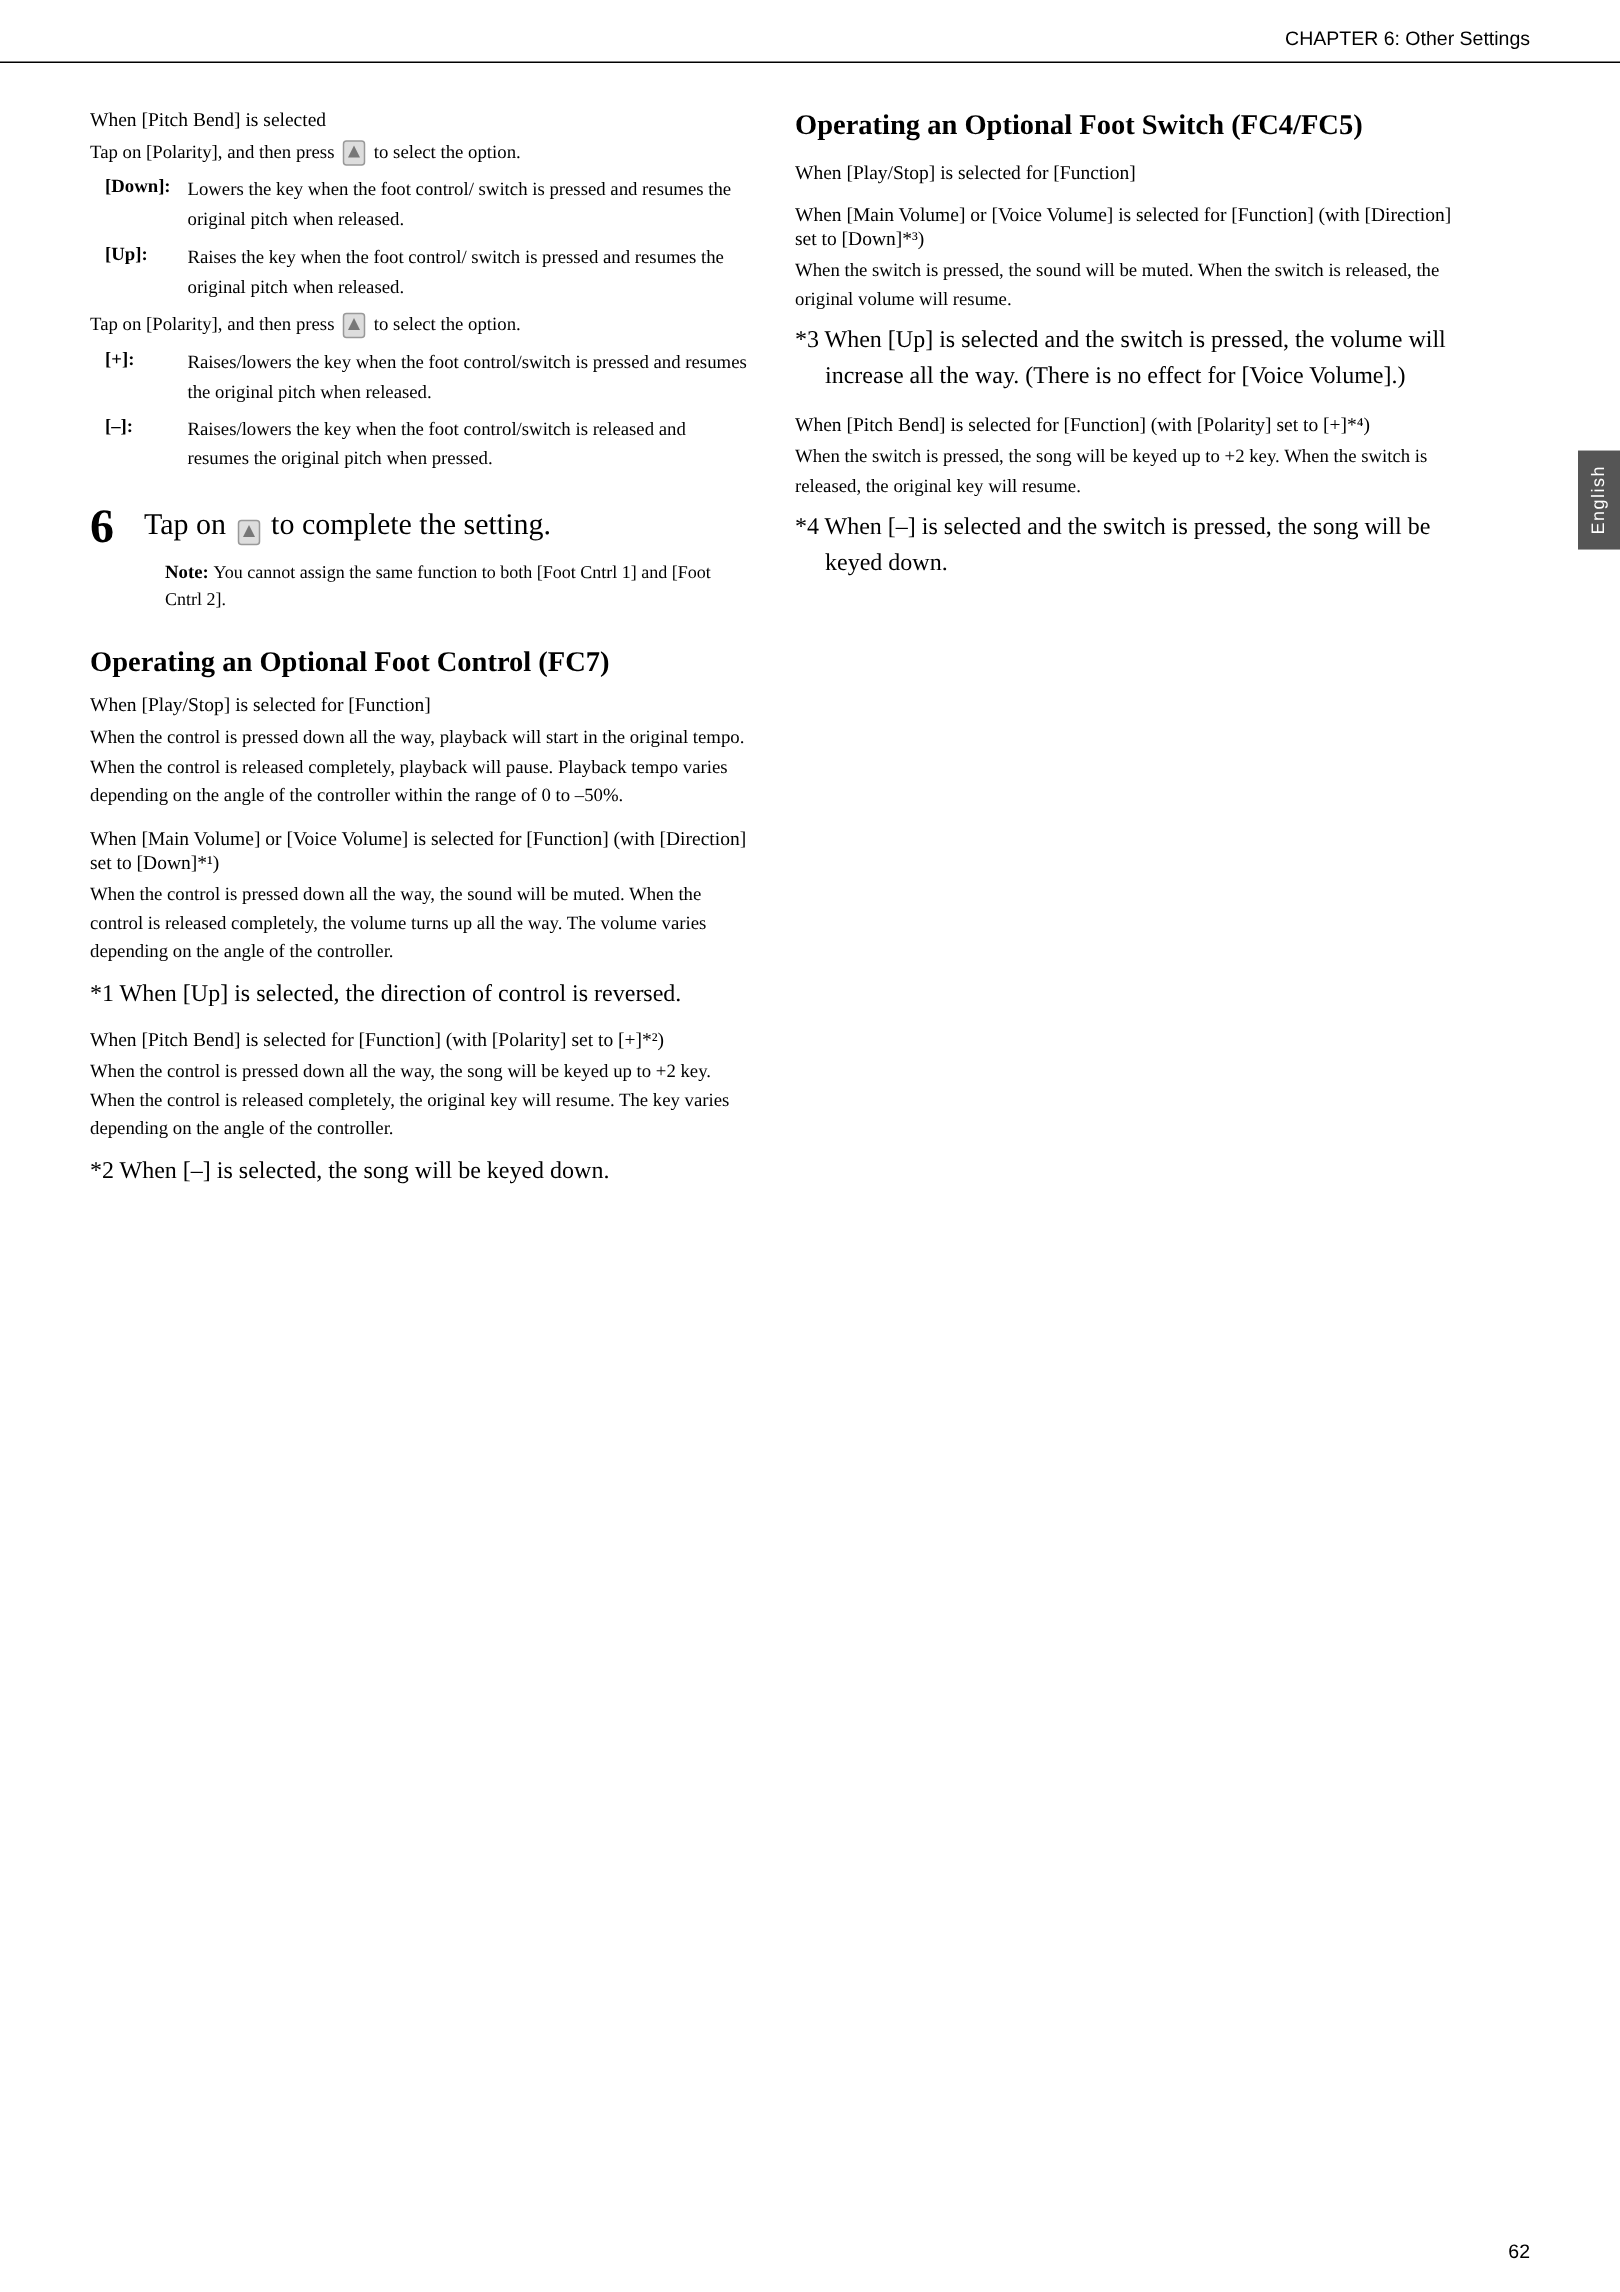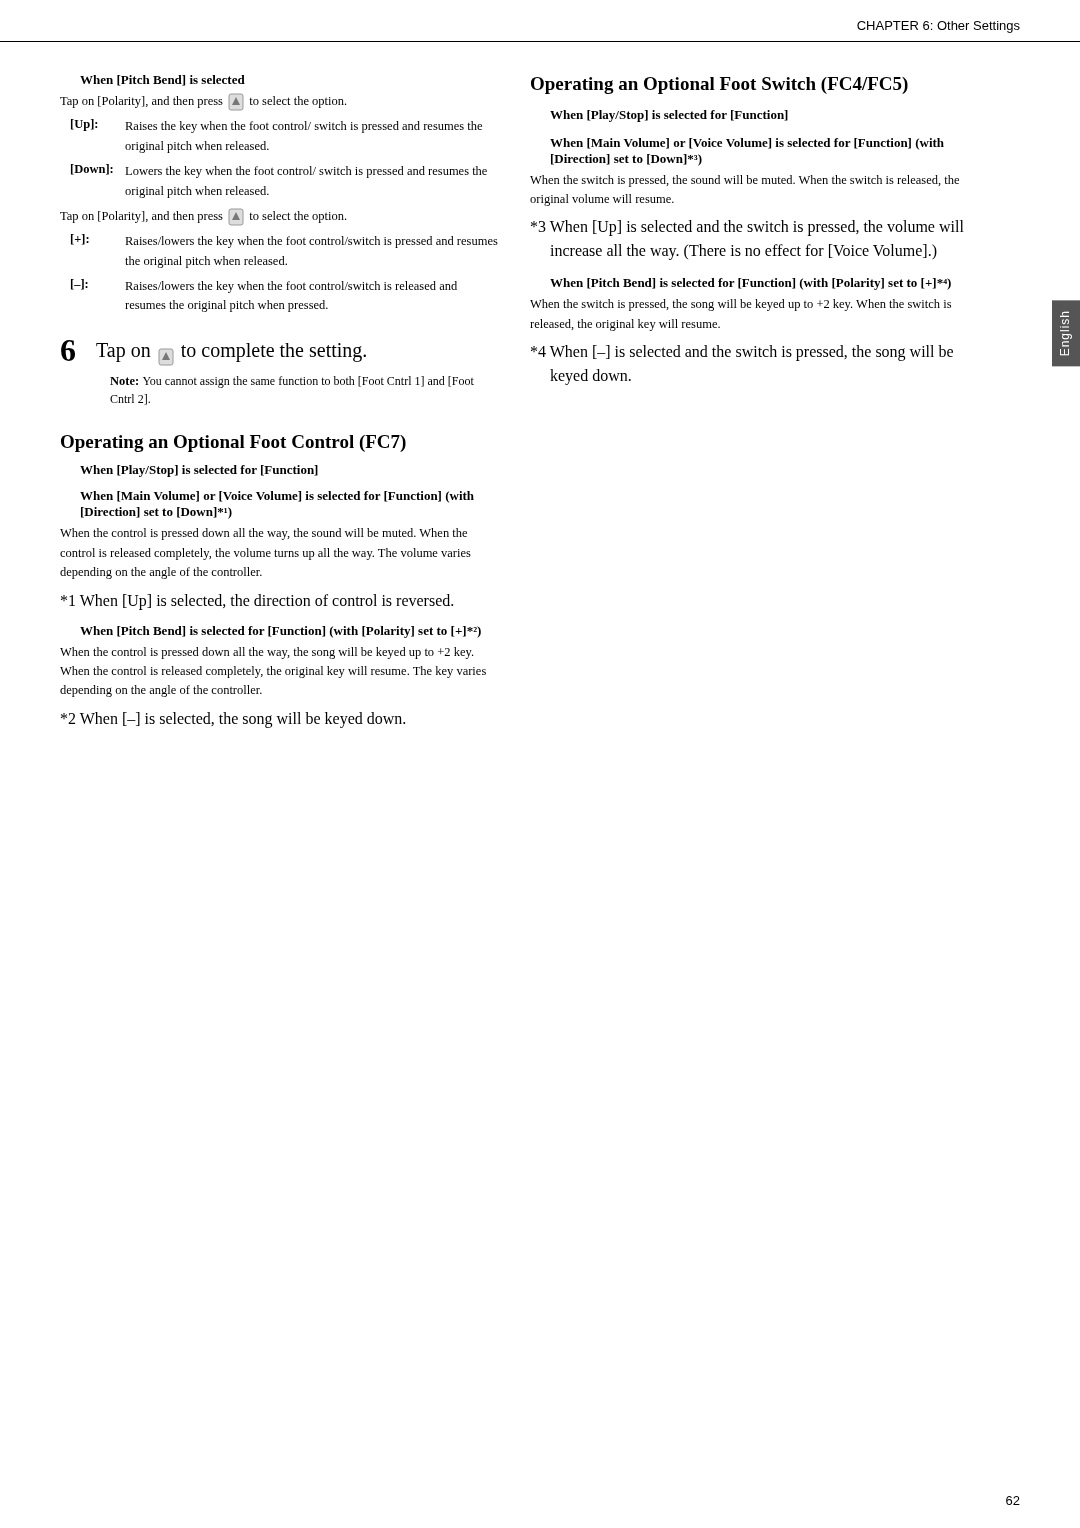--- a/index.html
+++ b/index.html
@@ -56,24 +56,23 @@
     .left-column {
       flex: 1;
       max-width: 440px;
     }
     .right-column {
       flex: 1;
       max-width: 440px;
     }
     
     .section-bold {
-      font-weight: bold;
+      font-weight: normal;
       font-size: 13px;
       margin-bottom: 4px;
-      margin-left: 20px;
     }
     .section-heading-main {
       font-size: 19px;
       font-weight: bold;
       margin-bottom: 8px;
       line-height: 1.3;
     }
     p {
       font-size: 12.5px;
       line-height: 1.55;
@@ -184,27 +183,27 @@
           <span class="small-icon">
             <svg viewBox="0 0 16 18" xmlns="http://www.w3.org/2000/svg">
               <rect x="1" y="1" width="14" height="16" rx="2" fill="#ddd" stroke="#999" stroke-width="1"></rect>
               <polygon points="8,4 12,12 4,12" fill="#777"></polygon>
             </svg>
           </span>
           <span>to select the option.</span>
         </p>
 
         <div class="indent-item">
+          <span class="indent-label">[Down]:</span>
+          <span class="indent-text">Lowers the key when the foot control/ switch is pressed and resumes the original pitch when released.</span>
+        </div>
+
+        <div class="indent-item">
           <span class="indent-label">[Up]:</span>
           <span class="indent-text">Raises the key when the foot control/ switch is pressed and resumes the original pitch when released.</span>
-        </div>
-
-        <div class="indent-item">
-          <span class="indent-label">[Down]:</span>
-          <span class="indent-text">Lowers the key when the foot control/ switch is pressed and resumes the original pitch when released.</span>
         </div>
 
         <p>
           <span>Tap on [Polarity], and then press</span>
           <span class="small-icon">
             <svg viewBox="0 0 16 18" xmlns="http://www.w3.org/2000/svg">
               <rect x="1" y="1" width="14" height="16" rx="2" fill="#ddd" stroke="#999" stroke-width="1"></rect>
               <polygon points="8,4 12,12 4,12" fill="#777"></polygon>
             </svg>
           </span>
@@ -239,20 +238,21 @@
       </div>
       <div class="note-block">
         <span class="note-label">Note:</span>
         <span class="note-text">You cannot assign the same function to both [Foot Cntrl 1] and [Foot Cntrl 2].</span>
       </div>
 
       <div class="sub-section" style="margin-top: 22px;">
         <div class="section-heading-main">Operating an Optional Foot Control (FC7)</div>
 
         <div class="section-bold">When [Play/Stop] is selected for [Function]</div>
+        <p>When the control is pressed down all the way, playback will start in the original tempo. When the control is released completely, playback will pause. Playback tempo varies depending on the angle of the controller within the range of 0 to –50%.</p>
 
         <div class="section-bold" style="margin-top: 10px;">When [Main Volume] or [Voice Volume] is selected for [Function] (with [Direction] set to [Down]*¹)</div>
         <p>When the control is pressed down all the way, the sound will be muted. When the control is released completely, the volume turns up all the way. The volume varies depending on the angle of the controller.</p>
         <p class="footnote">*1  When [Up] is selected, the direction of control is reversed.</p>
 
         <div class="section-bold" style="margin-top: 10px;">When [Pitch Bend] is selected for [Function] (with [Polarity] set to [+]*²)</div>
         <p>When the control is pressed down all the way, the song will be keyed up to +2 key. When the control is released completely, the original key will resume. The key varies depending on the angle of the controller.</p>
         <p class="footnote">*2  When [–] is selected, the song will be keyed down.</p>
       </div>
 

